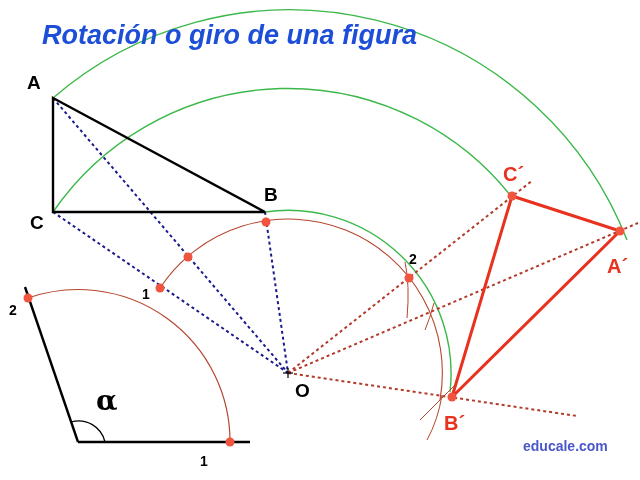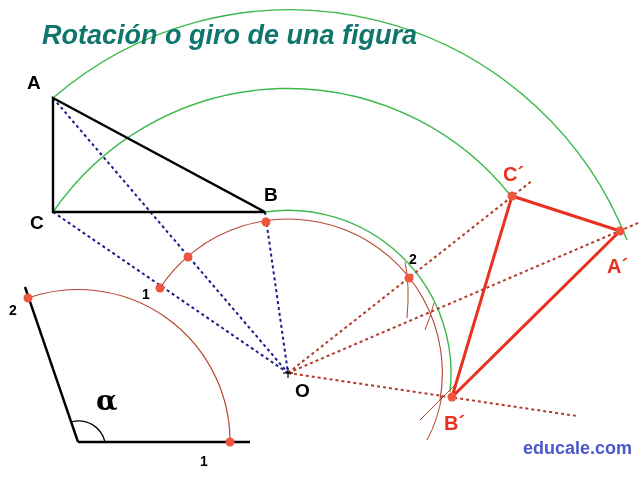--- a/index.html
+++ b/index.html
@@ -1,23 +1,23 @@
 <!DOCTYPE html>
 <html><head>
 <meta charset="utf-8">
 <style>
   html, body { margin: 0; padding: 0; background: #ffffff; }
   body { width: 640px; height: 480px; position: relative; overflow: hidden; font-family: "Liberation Sans", sans-serif; }
   #stage { position: absolute; left: 0; top: 0; width: 640px; height: 480px; }
-  .title { position: absolute; left: 42px; top: 20px; font-size: 27px; font-weight: bold; font-style: italic; color: #0f766e; font-family: "Liberation Sans", sans-serif; white-space: nowrap; }
+  .title { position: absolute; left: 42px; top: 20px; font-size: 27px; font-weight: bold; font-style: italic; color: #1d4ed8; font-family: "Liberation Sans", sans-serif; white-space: nowrap; }
   .lbl { position: absolute; font-weight: bold; font-size: 19px; font-family: "Liberation Sans", sans-serif; color: #000; }
   .lbl.red { color: #e8311f; font-size: 20px; }
   .lbl.small { font-size: 14px; }
   .alpha { position: absolute; left: 96px; top: 384px; font-size: 28px; font-weight: bold; font-family: "DejaVu Serif", serif; color: #000; }
-  .brand { position: absolute; left: 523px; top: 438px; font-size: 18px; font-weight: bold; color: #4a57c9; font-family: "Liberation Sans", sans-serif; }
+  .brand { position: absolute; left: 523px; top: 438px; font-size: 14px; font-weight: bold; color: #4a57c9; font-family: "Liberation Sans", sans-serif; }
 </style>
 </head>
 <body>
 
 <div id="stage">
   <svg width="640" height="480" viewBox="0 0 640 480">
 
     <path d="M 53 98 A 362 362 0 0 1 627 240" fill="none" stroke="#3cb84a" stroke-width="1.4"></path>
     <path d="M 53 212 A 285 285 0 0 1 514 200" fill="none" stroke="#3cb84a" stroke-width="1.4"></path>
     <path d="M 265 212 A 163 163 0 0 1 450 392" fill="none" stroke="#3cb84a" stroke-width="1.4"></path>

